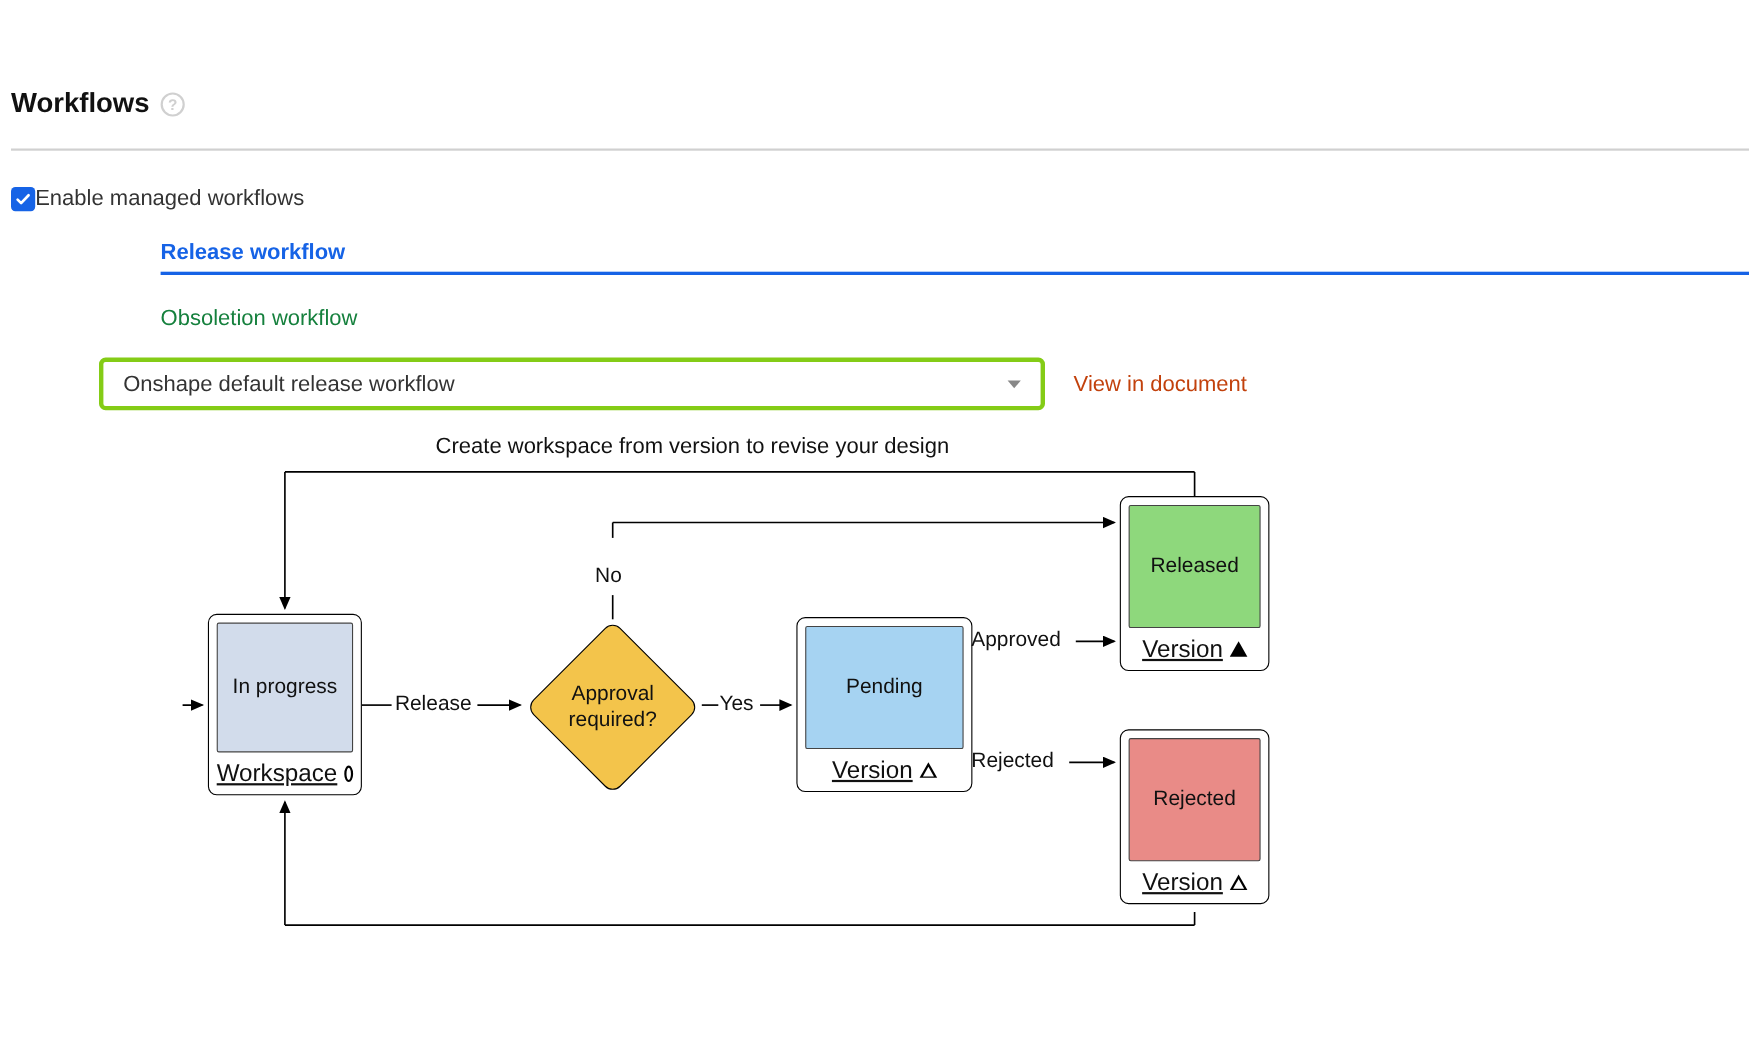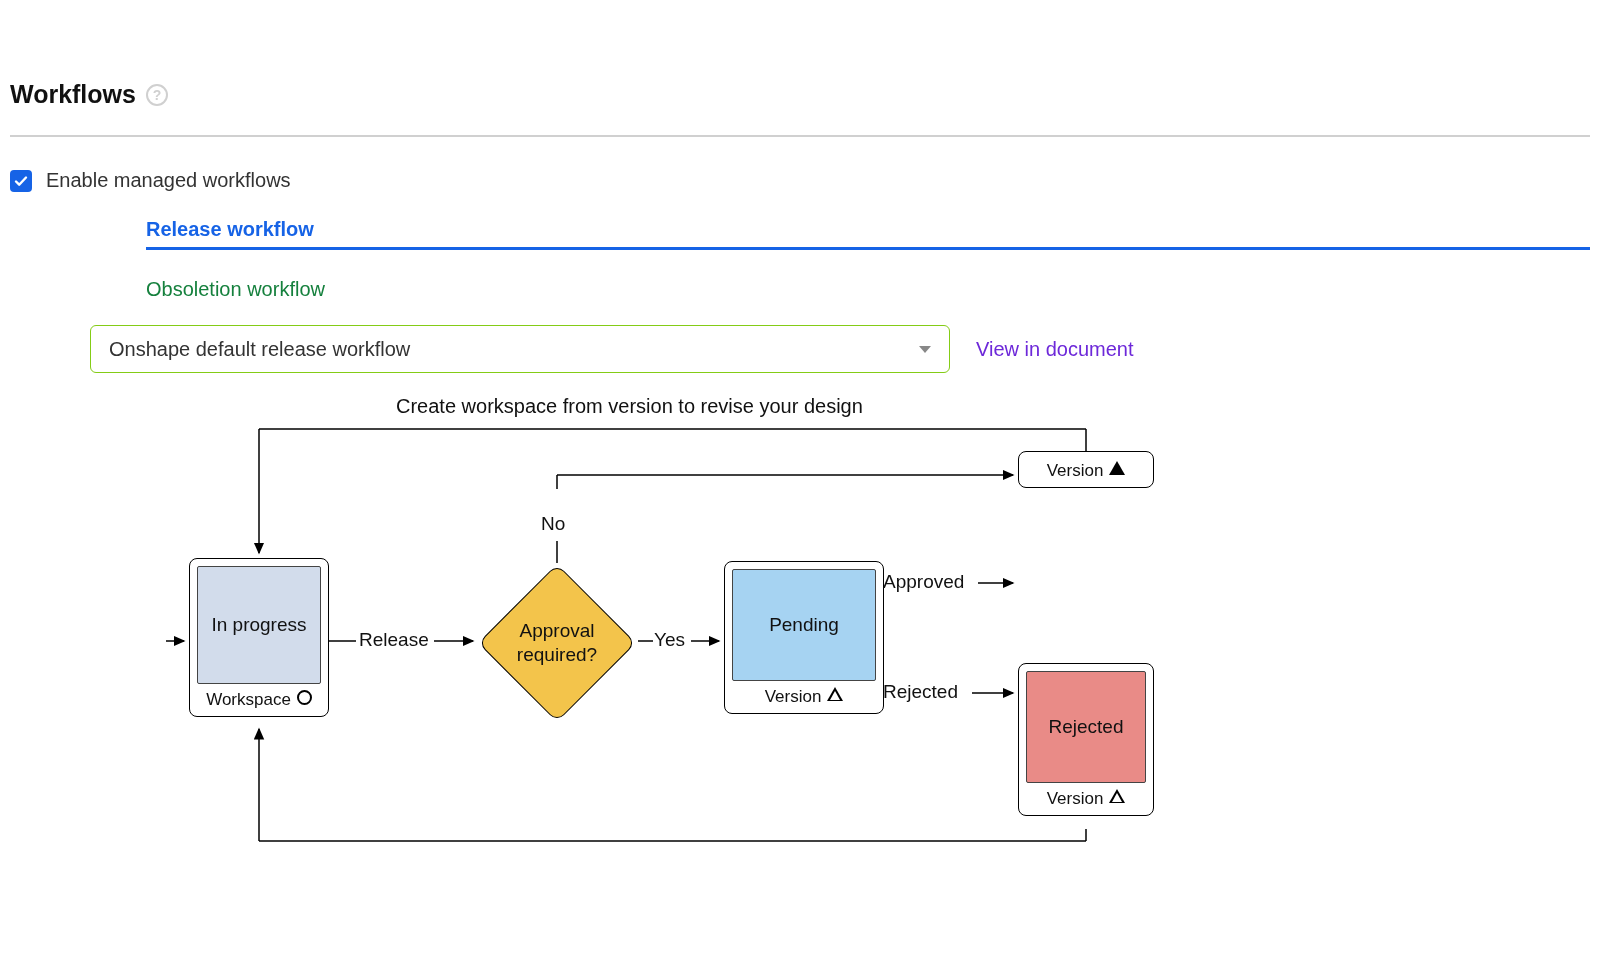--- a/index.html
+++ b/index.html
@@ -23,21 +23,21 @@
     .help-icon {
       width: 22px; height: 22px;
       border: 2.5px solid #d0d0d0;
       border-radius: 50%;
       color: #d0d0d0;
       font-size: 14px;
       font-weight: 700;
       display: flex; align-items: center; justify-content: center;
     }
     .enable-row {
-      display: flex; align-items: center; gap: 14px;
+      display: flex; align-items: center; 
       margin-top: 32px;
     }
     .checkbox {
       width: 22px; height: 22px;
       background: #1663e6;
       border-radius: 4px;
       display: flex; align-items: center; justify-content: center;
       color: #fff;
     }
     .enable-label { font-size: 20px; color: #333; }
@@ -52,35 +52,35 @@
       color: #1663e6;
       font-weight: 700;
       border-bottom: 3px solid #1663e6;
     }
     .select-row {
       display: flex; align-items: center; gap: 26px;
       margin-left: 80px;
     }
     .select {
       width: 860px; height: 48px;
-      border: 1px solid #84cc16;
+      border: 4px solid #84cc16;
       border-radius: 6px;
       background: #fff;
       display: flex; align-items: center; justify-content: space-between;
       padding: 0 18px;
       font-size: 20px;
       color: #333;
     }
     .caret {
       width: 0; height: 0;
       border-left: 6px solid transparent;
       border-right: 6px solid transparent;
       border-top: 7px solid #888;
     }
-    .link { color: #6d28d9; font-size: 20px; }
+    .link { color: #c2410c; font-size: 20px; }
 
     
     .diagram {
       position: relative;
       width: 1160px;
       height: 460px;
       margin: 20px 0 0 26px;
     }
     .diagram-note {
       position: absolute;
@@ -103,23 +103,24 @@
       text-align: center;
     }
     .node-card .color-box {
       border: 1px solid #444;
       border-radius: 2px;
       display: flex; align-items: center; justify-content: center;
       font-size: 19px;
       margin-bottom: 4px;
     }
     .node-card .caption {
-      font-size: 17px;
-      display: flex; justify-content: center; gap: 6px;
+      font-size: 22px;
+      display: flex; align-items: center; justify-content: center; gap: 6px;
       padding: 2px 0 1px 0;
+      text-decoration: underline;
     }
     .shape-circle {
       width: 15px; height: 15px; border: 2px solid #000; border-radius: 50%; display: inline-block;
     }
     .shape-tri-open {
       width: 0; height: 0;
       border-left: 8px solid transparent;
       border-right: 8px solid transparent;
       border-bottom: 14px solid #000;
       position: relative;
@@ -277,20 +278,21 @@
 
     <div id="node-pending" class="node-card">
       <div class="color-box">Pending</div>
       <div class="caption">
         <span>Version</span>
         <span class="shape-tri-open"></span>
       </div>
     </div>
 
     <div id="node-released" class="node-card">
+      <div class="color-box">Released</div>
       <div class="caption">
         <span>Version</span>
         <span class="shape-tri-fill"></span>
       </div>
     </div>
 
     <div id="node-rejected" class="node-card">
       <div class="color-box">Rejected</div>
       <div class="caption">
         <span>Version</span>

